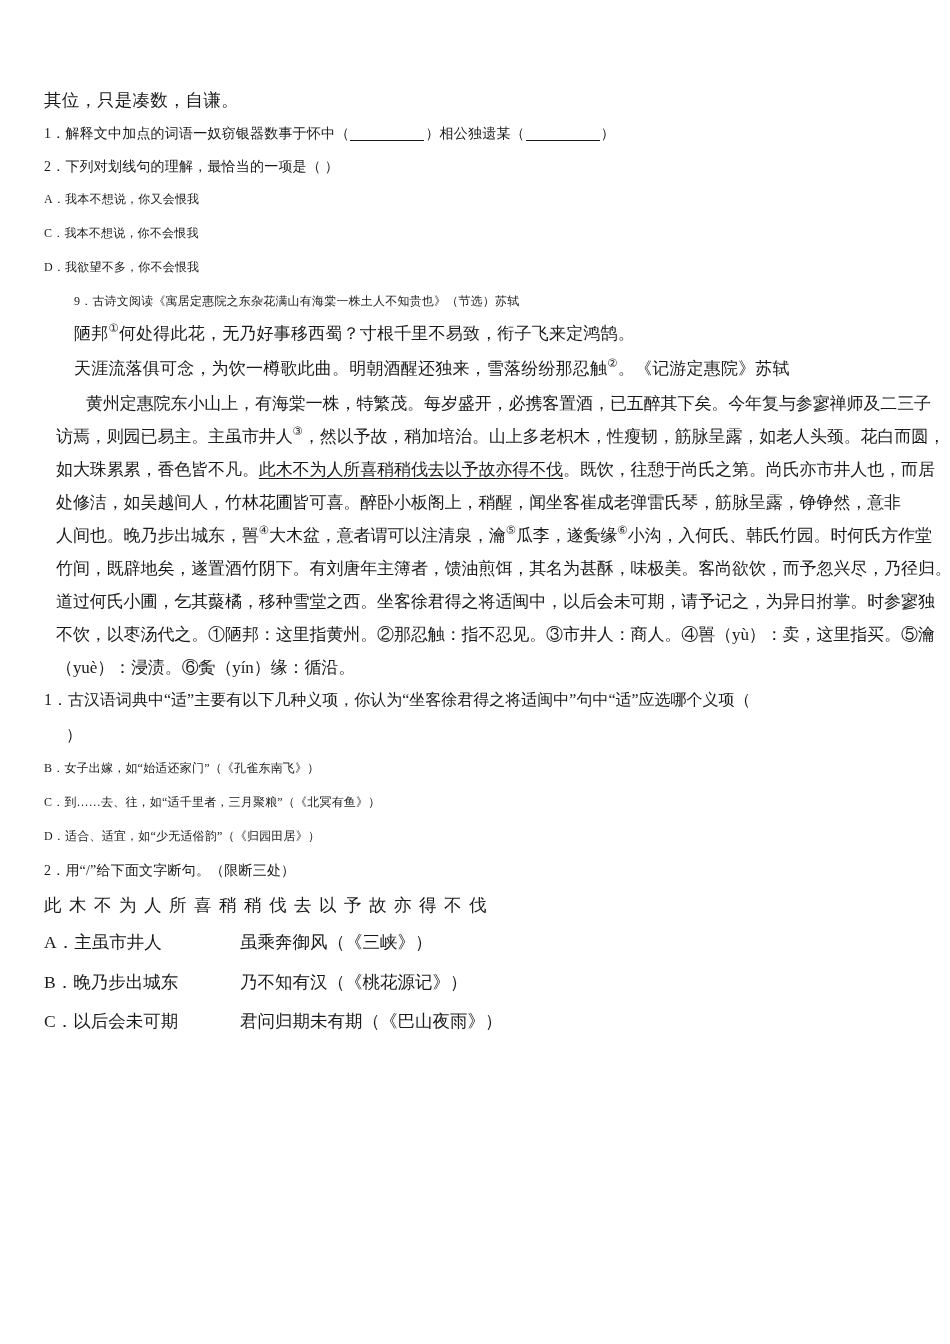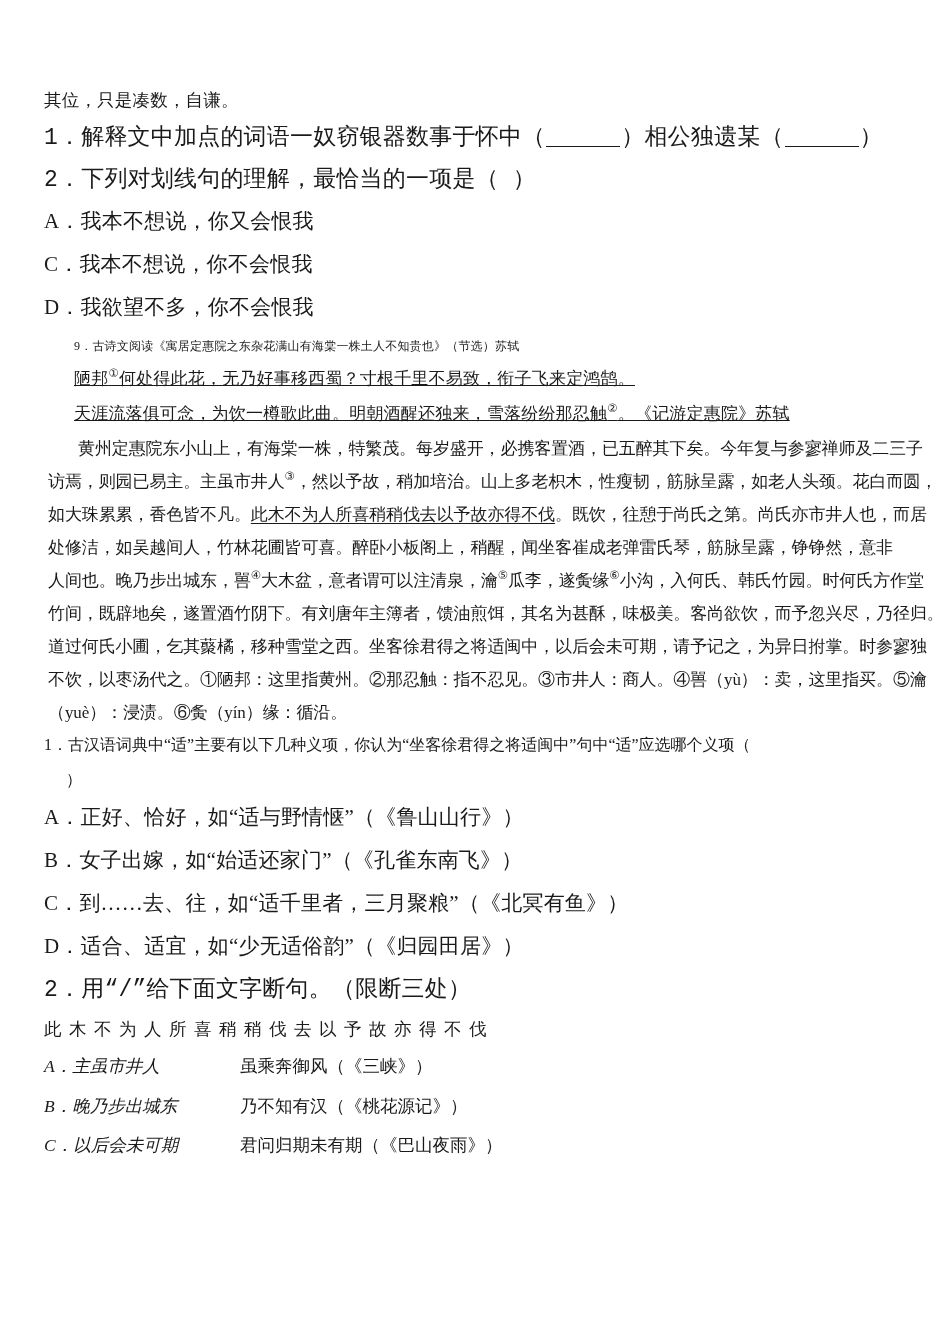--- a/index.html
+++ b/index.html
@@ -23,52 +23,50 @@
   }
   
   .line {
     font-size: 17.5px;
     line-height: 1.0;
     margin: 0 0 17px 0;
     letter-spacing: 0.2px;
     white-space: nowrap;
   }
   .q-line {
-    font-size: 23px;
+    font-size: 14px;
     line-height: 1.0;
     margin: 0 0 19px 0;
     letter-spacing: 0.2px;
-    font-family: Liberation Mono, monospace;
   }
   .opt-line {
-    font-size: 21px;
+    font-size: 12px;
     line-height: 1.0;
     margin: 0 0 22px 0;
     letter-spacing: 0.2px;
   }
   
   .passage-line {
     font-size: 17px;
     line-height: 1.0;
-    margin: 0 0 16px 4px;
+    margin: 0 0 16px 12px;
     letter-spacing: -0.1px;
     white-space: nowrap;
   }
   .passage-line.indent {
     text-indent: 0;
     padding-left: 30px;
   }
   .poem-line {
     font-size: 17px;
     line-height: 1.0;
     margin: 8px 0 18px 0;
     padding-left: 30px;
     letter-spacing: 0.2px;
     white-space: nowrap;
-    text-decoration: underline;
   }
   .heading-line {
     font-size: 12px;
     line-height: 1.0;
     margin: 0 0 18px 0;
     padding-left: 30px;
     letter-spacing: 0.2px;
     white-space: nowrap;
   }
   .underlined {
@@ -102,21 +100,20 @@
   }
   .opt-two-col {
     font-size: 17.5px;
     line-height: 1.0;
     margin: 0 0 22px 0;
     display: block;
   }
   .col-a {
     display: inline-block;
     min-width: 196px;
-    font-style: italic;
   }
   .wrap-cont {
     display: block;
     padding-left: 22px;
     margin-top: 19px;
   }
   .q-wrap {
     font-size: 16px;
     line-height: 1.0;
     margin: 0 0 19px 0;
@@ -178,23 +175,20 @@
   <p class="passage-line">道过何氏小圃，乞其藂橘，移种雪堂之西。坐客徐君得之将适闽中，以后会未可期，请予记之，为异日拊掌。时参寥独</p>
   <p class="passage-line">不饮，以枣汤代之。①陋邦：这里指黄州。②那忍触：指不忍见。③市井人：商人。④嘼（yù）：卖，这里指买。⑤瀹</p>
   <p class="passage-line">（yuè）：浸渍。⑥夤（yín）缘：循沿。</p>
 
   <p class="q-wrap">
     <span>1．</span><span>古汉语词典中“适”主要有以下几种义项，你认为“坐客徐君得之将适闽中”句中“适”应选哪个义项（</span>
     <span class="wrap-cont">）</span>
   </p>
 
   <p class="opt-line">
-    <span>A．</span><span>正好、恰好，如“适与野情惬”（《鲁山山行》）</span>
-  </p>
-  <p class="opt-line">
     <span>B．</span><span>女子出嫁，如“始适还家门”（《孔雀东南飞》）</span>
   </p>
   <p class="opt-line">
     <span>C．</span><span>到……去、往，如“适千里者，三月聚粮”（《北冥有鱼》）</span>
   </p>
   <p class="opt-line">
     <span>D．</span><span>适合、适宜，如“少无适俗韵”（《归园田居》）</span>
   </p>
 
   <p class="q-line">

